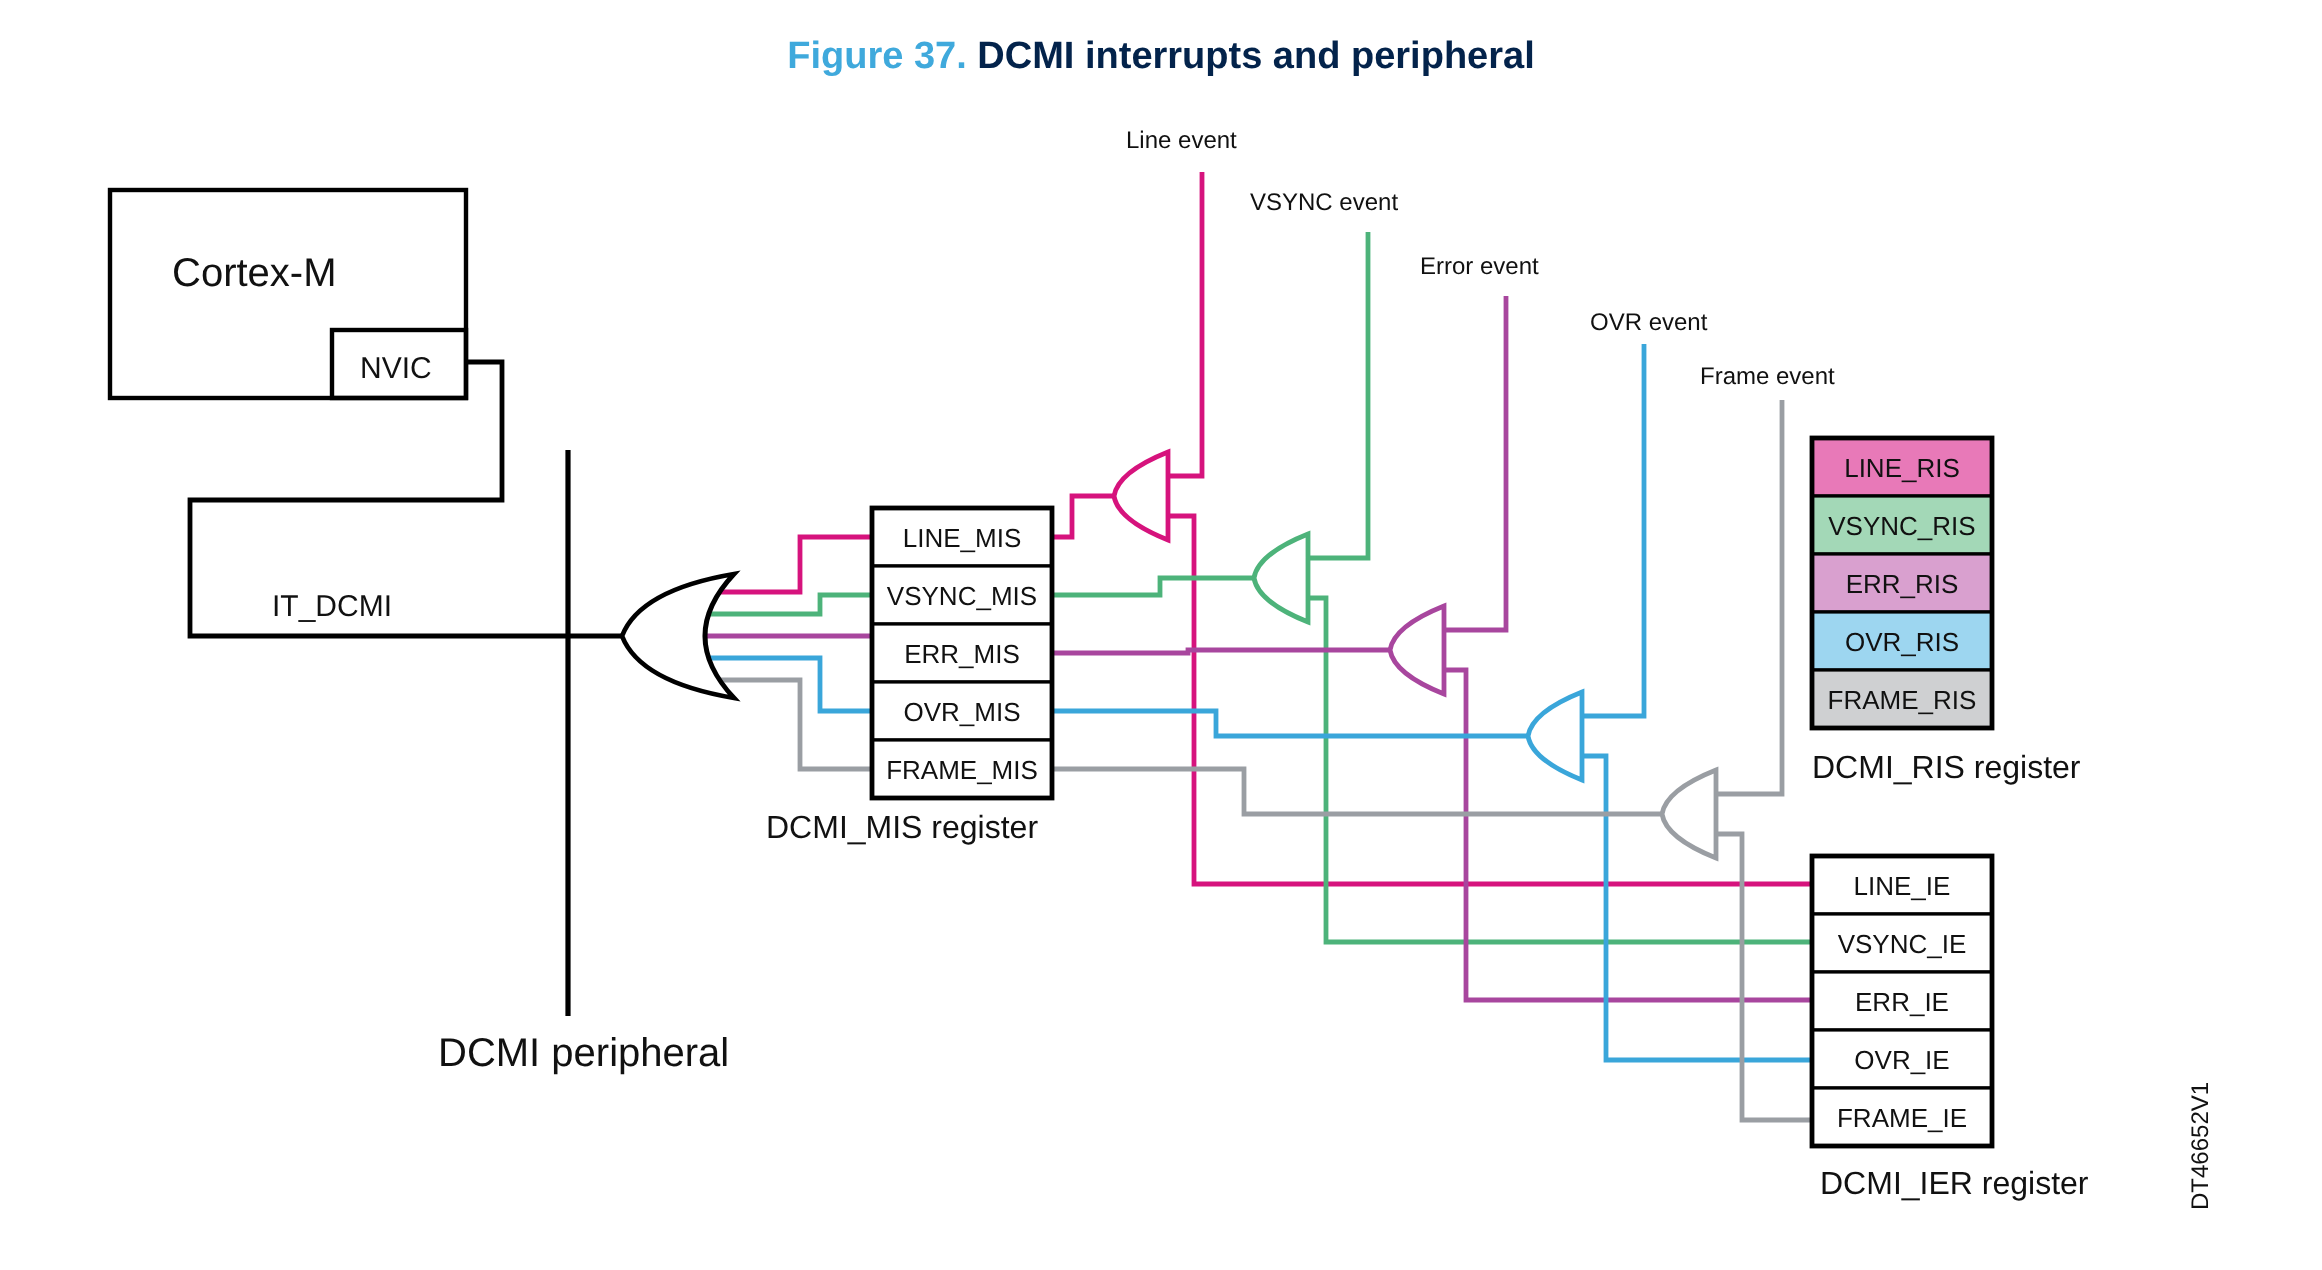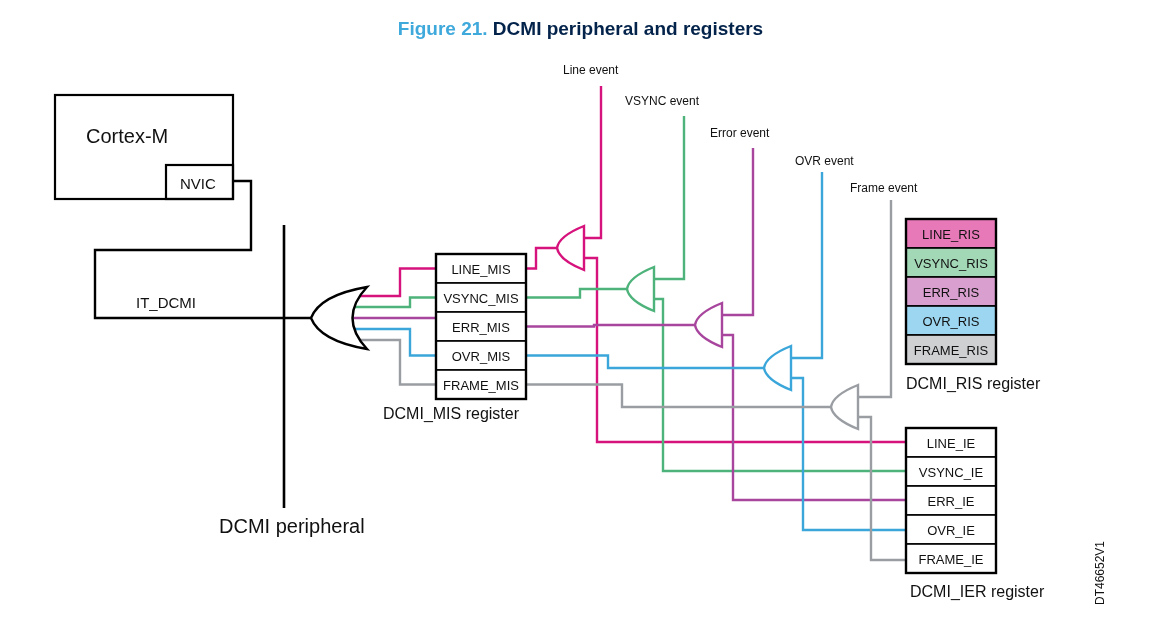--- a/index.html
+++ b/index.html
@@ -13,22 +13,22 @@
   svg text { font-family: "Liberation Sans", sans-serif; fill: #111; }
   .blk { fill: none; stroke: #000; stroke-width: 2.2; }
   .w { fill: none; stroke-width: 2.4; stroke-linejoin: miter; }
   .gate { fill: #fff; stroke-width: 2.4; }
   .cell { stroke: #000; stroke-width: 1.6; }
 </style>
 </head>
 <body>
 
 <div id="title">
-  <span class="num">Figure 21.</span>
-  <span class="txt">DCMI peripheral and registers</span>
+  <span class="num">Figure 37.</span>
+  <span class="txt">DCMI interrupts and peripheral</span>
 </div>
 
 <svg id="diagram" width="1161" height="635" viewBox="0 0 1161 635">
 
   <g>
     <rect class="blk" x="55" y="95" width="178" height="104"></rect>
     <text x="86" y="143" font-size="20">Cortex-M</text>
     <rect class="blk" x="166" y="165" width="67" height="34"></rect>
     <text x="180" y="189" font-size="15">NVIC</text>
   </g>

